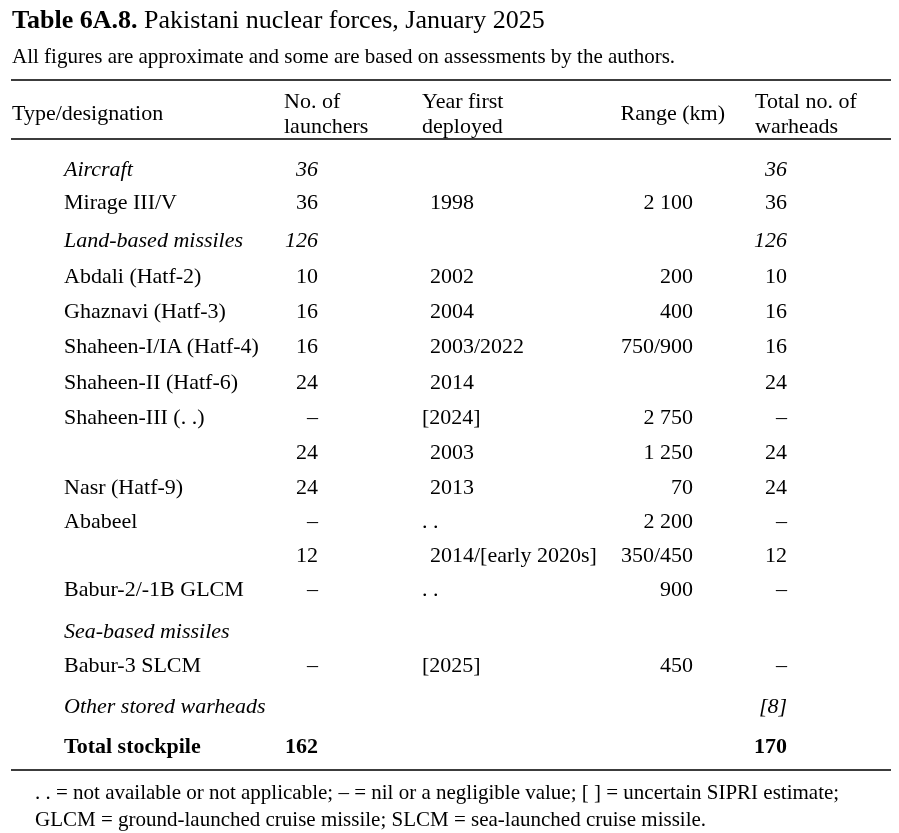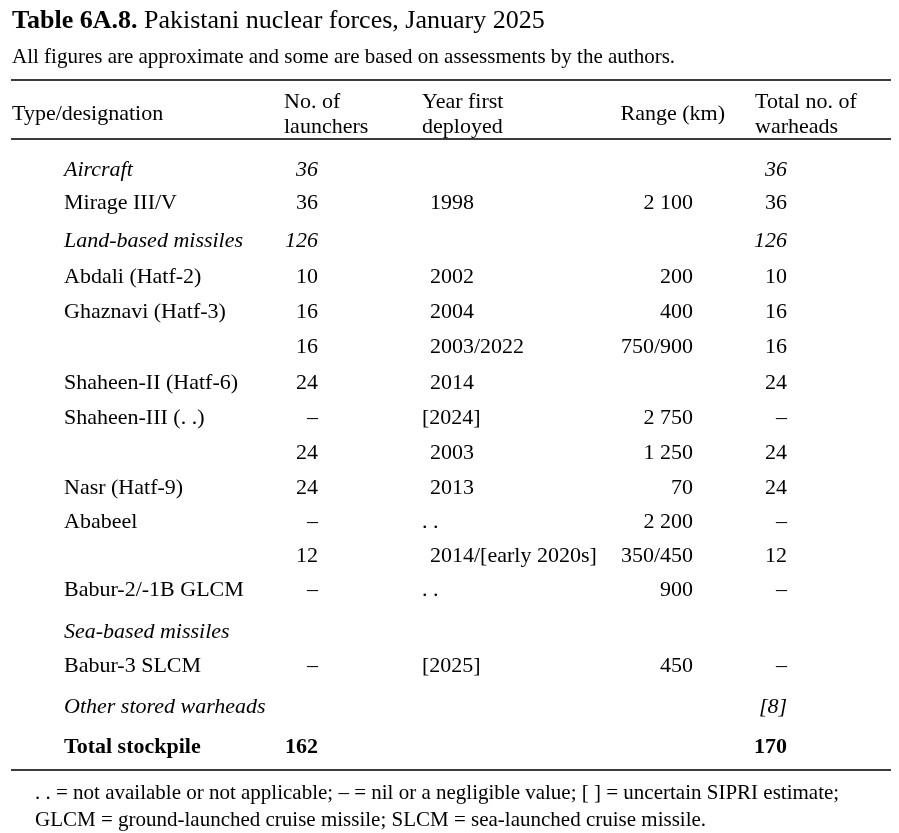--- a/index.html
+++ b/index.html
@@ -95,20 +95,21 @@
 
   <div class="row" style="top:298px">
     <span class="c1">Ghaznavi (Hatf-3)</span>
     <span class="c2">16</span>
     <span class="c3">2004</span>
     <span class="c4">400</span>
     <span class="c5">16</span>
   </div>
 
   <div class="row" style="top:333px">
+    <span class="c1">Shaheen-I/IA (Hatf-4)</span>
     <span class="c2">16</span>
     <span class="c3">2003/2022</span>
     <span class="c4">750/900</span>
     <span class="c5">16</span>
   </div>
 
   <div class="row" style="top:369px">
     <span class="c1">Shaheen-II (Hatf-6)</span>
     <span class="c2">24</span>
     <span class="c3">2014</span>

